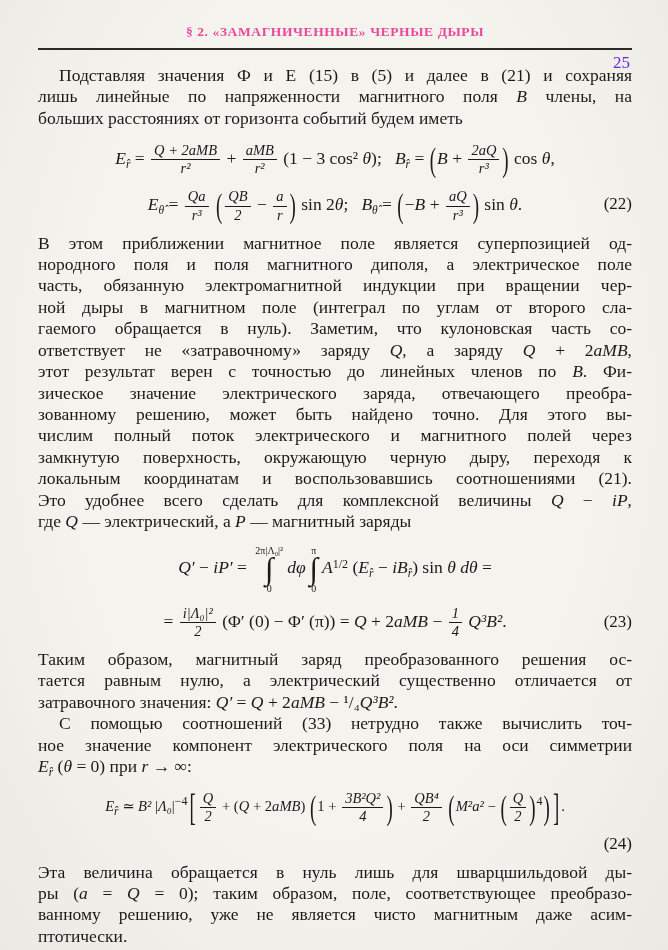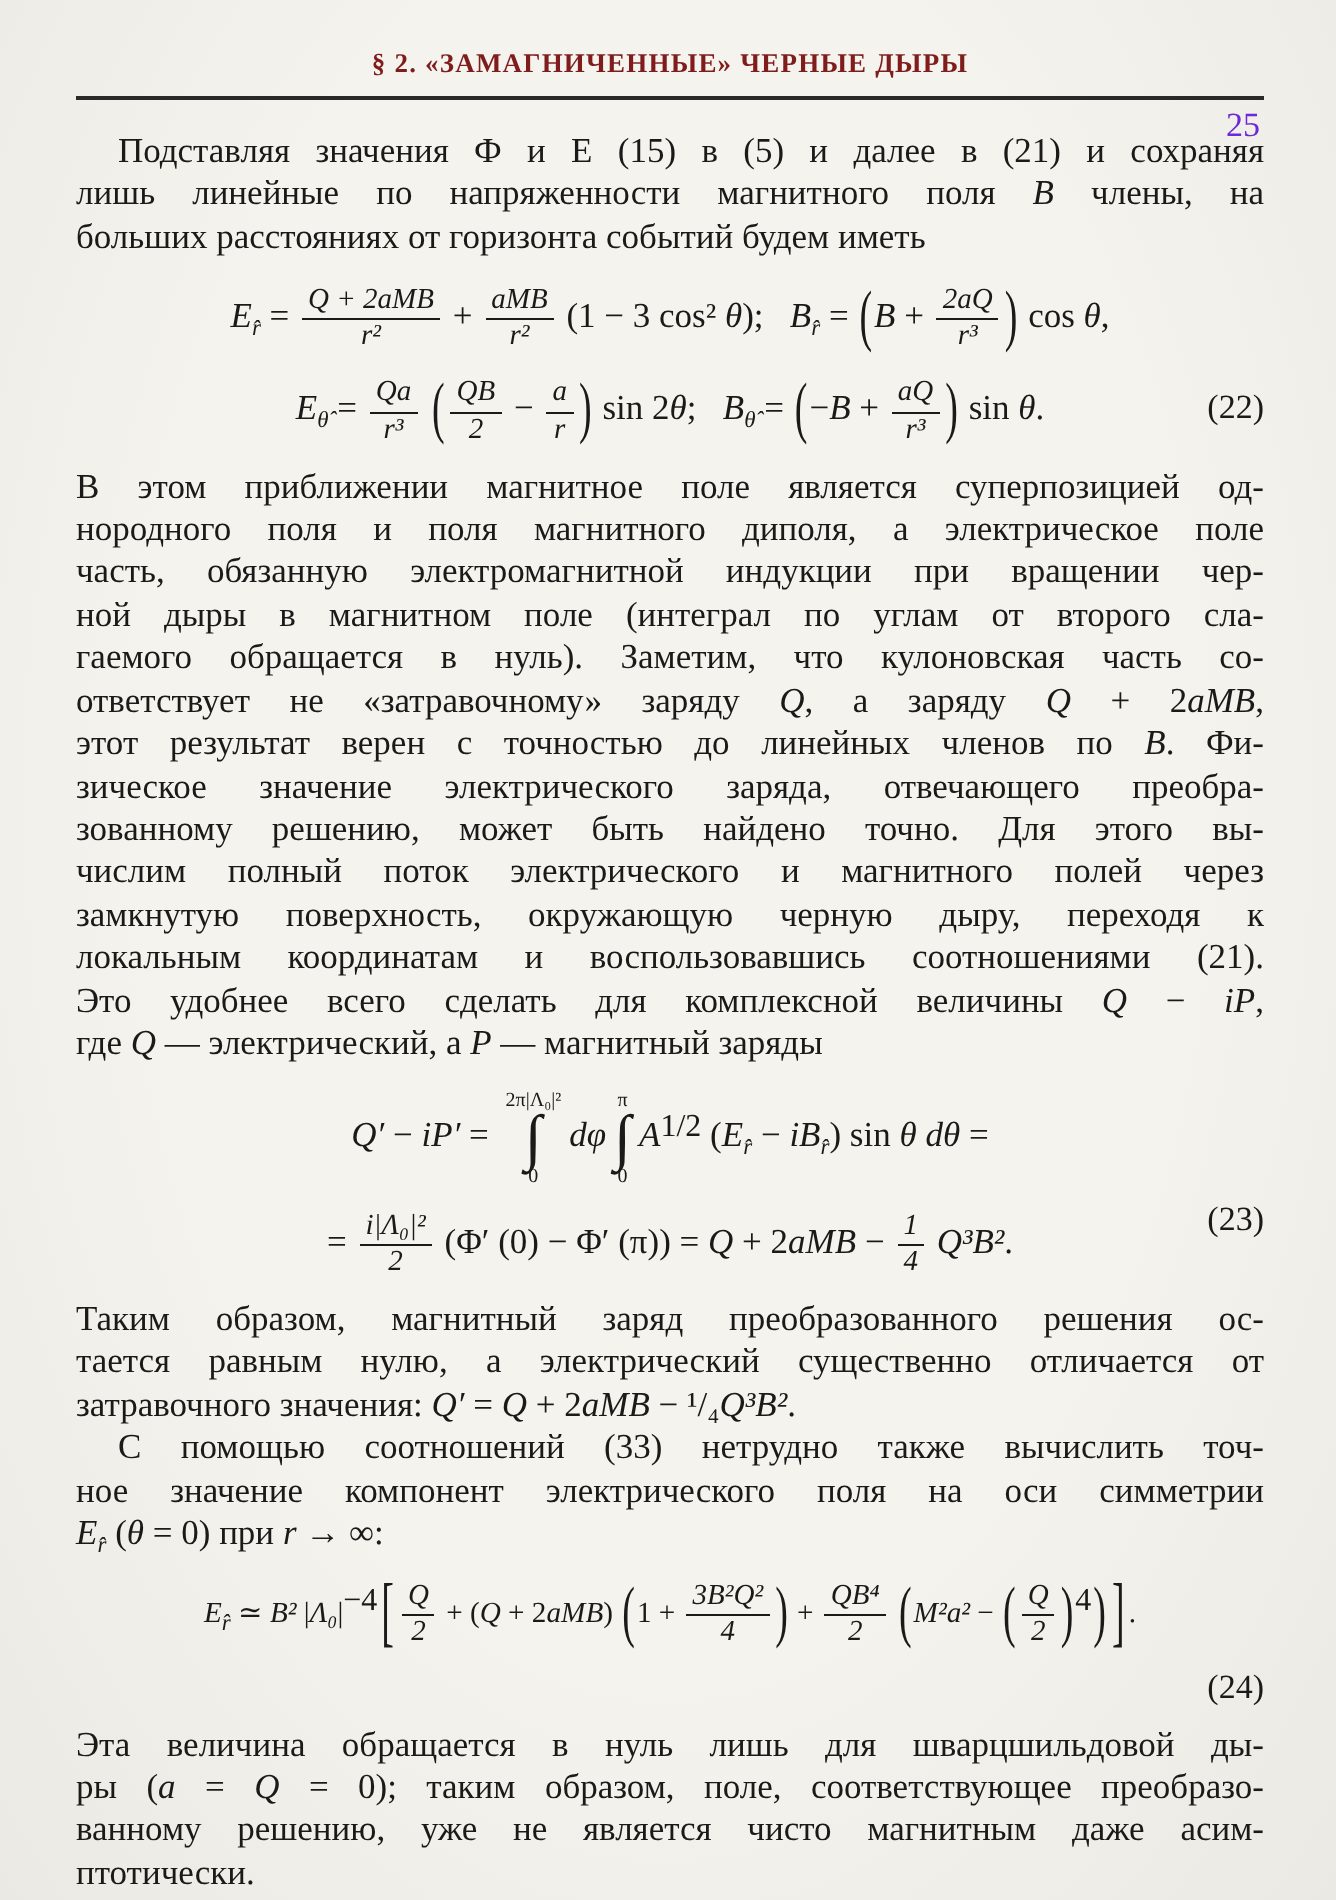--- a/index.html
+++ b/index.html
@@ -8,57 +8,57 @@
     color:#1b1a18;
     font-family:"Liberation Serif","DejaVu Serif",serif;
     -webkit-font-smoothing:antialiased;
   }
   .page{padding:24px 36px 0 38px;}
 
   
   .running-head{position:relative;height:20px;}
   .rh-title{
     position:absolute;left:0;right:0;text-align:center;
-    font-size:13.5px;font-weight:700;letter-spacing:0.6px;color:#7f1d1d;
+    font-size:13.5px;font-weight:700;letter-spacing:0.6px;color:#ec4899;
   }
   .rh-num{position:absolute;right:2px;top:-1px;font-size:17px;color:#6d28d9;margin-top:30px;}
   .rh-rule{border-bottom:2px solid #2a2927;margin-top:4px;}
 
   
   .bodytext{margin-top:15px;}
   .para{margin:0;}
   .tline{
     font-size:17.5px;line-height:21.4px;
     text-align:justify;text-align-last:justify;
     white-space:normal;
   }
   .tline.last{text-align-last:auto;}
   .para.indent .tline:first-child{text-indent:21px;}
   .mi{font-style:italic;}
   sub.msub{font-size:11.5px;font-style:italic;vertical-align:-4px;line-height:0;}
-  sup.msup{font-size:16px;vertical-align:6px;line-height:0;margin-top:15px;}
+  sup.msup{font-size:12px;vertical-align:6px;line-height:0;margin-top:15px;}
 
   
   .eq{position:relative;margin:13px 0 9px;}
   .eqline{text-align:center;white-space:pre;font-size:17.5px;line-height:1.05;}
   .eqline + .eqline{margin-top:11px;}
   .frac{
     display:inline-flex;flex-direction:column;align-items:center;
     vertical-align:middle;margin:0 2px;font-size:14.5px;line-height:1.18;
   }
   .frac .num{border-bottom:1.3px solid #1b1a18;padding:0 3px;}
   .frac .den{padding:0 2px;}
   .bp{display:inline-block;transform:scaleY(1.8);font-size:19px;margin:0 1px;vertical-align:middle;}
   .bk{display:inline-block;transform:scaleY(2.05);font-size:19px;margin:0 2px;vertical-align:middle;}
   .intwrap{display:inline-flex;flex-direction:column;align-items:center;vertical-align:middle;margin:0 4px;line-height:1;}
   .int-top,.int-bot{font-size:10px;line-height:1.1;}
   .int-sign{font-size:31px;line-height:0.85;font-style:italic;}
   .eqlabel{position:absolute;right:0;font-size:17px;}
   .eq22 .eqlabel{bottom:10px;}
-  .eq23 .eqlabel{bottom:20px;}
+  .eq23 .eqlabel{bottom:8px;}
   .eq24 .eqline{font-size:14.6px;}
   .eq24{margin-bottom:36px;}
   .eq24 .eqlabel{bottom:-28px;}
 </style>
 </head>
 <body>
 
 <div class="page">
 
   <div class="running-head">

